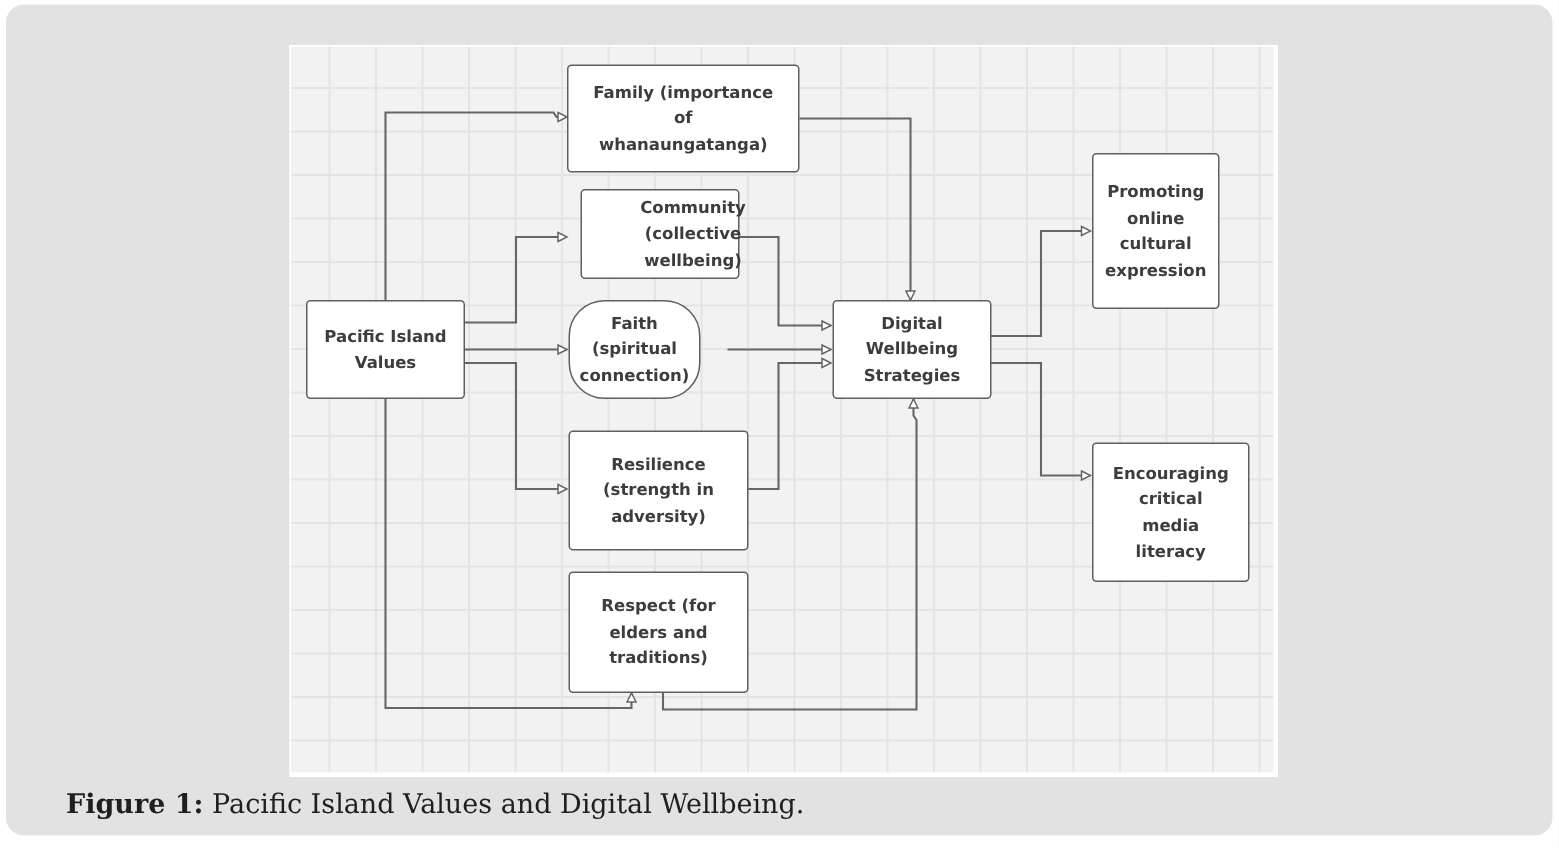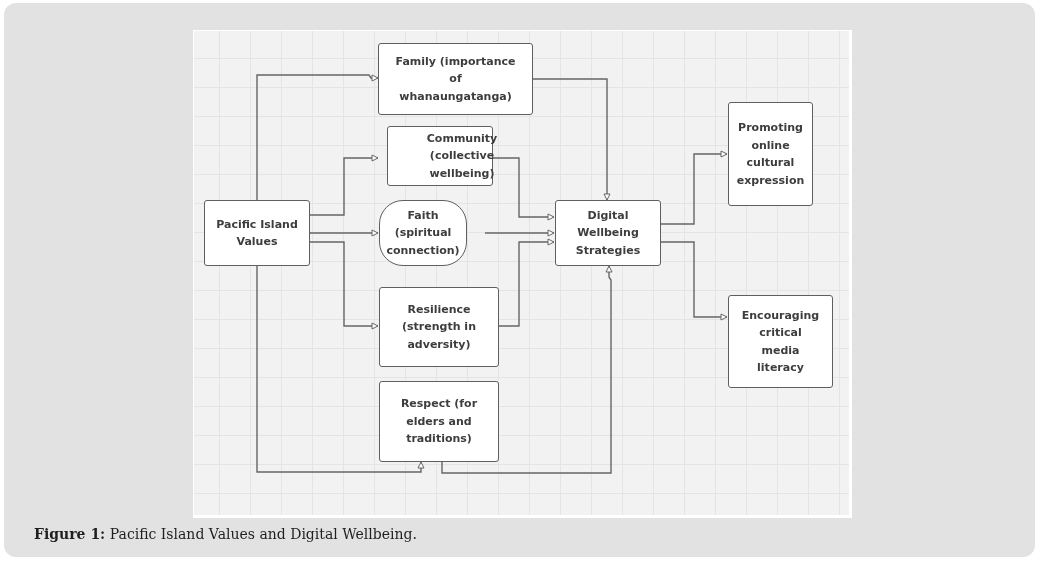--- a/index.html
+++ b/index.html
@@ -8,21 +8,21 @@
   .canvas { position:absolute; left:193px; top:30px; width:655px; height:484px; background:#f2f2f2;
     background-image:
       linear-gradient(to right, #e4e4e4 1px, transparent 1px),
       linear-gradient(to bottom, #e4e4e4 1px, transparent 1px);
     background-size:31px 29px; background-position:-6px -2px;
     border-right:3px solid #ffffff; border-bottom:3px solid #ffffff; border-top:1px solid #fff; border-left:1px solid #fff; }
   svg.links { position:absolute; left:0; top:0; width:1039px; height:565px; pointer-events:none; }
   .node { position:absolute; background:#ffffff; border:1.3px solid #5f5f5f; border-radius:3px; box-sizing:border-box;
     display:flex; align-items:center; justify-content:center; text-align:center;
     font-weight:bold; font-size:11px; line-height:17.5px; color:#3d3d3d; padding:2px 4px; white-space:pre-line; }
-  .caption { position:absolute; left:34px; top:526px; font-family:"DejaVu Serif", serif; font-size:14px; color:#1f1f1f; }
+  .caption { position:absolute; left:44px; top:526px; font-family:"DejaVu Serif", serif; font-size:18px; color:#1f1f1f; }
   .caption b { font-weight:bold; }
 </style>
 </head>
 <body>
 
 <div class="card"></div>
 <div class="canvas"></div>
 
 <svg class="links" xmlns="http://www.w3.org/2000/svg">
   <defs>

